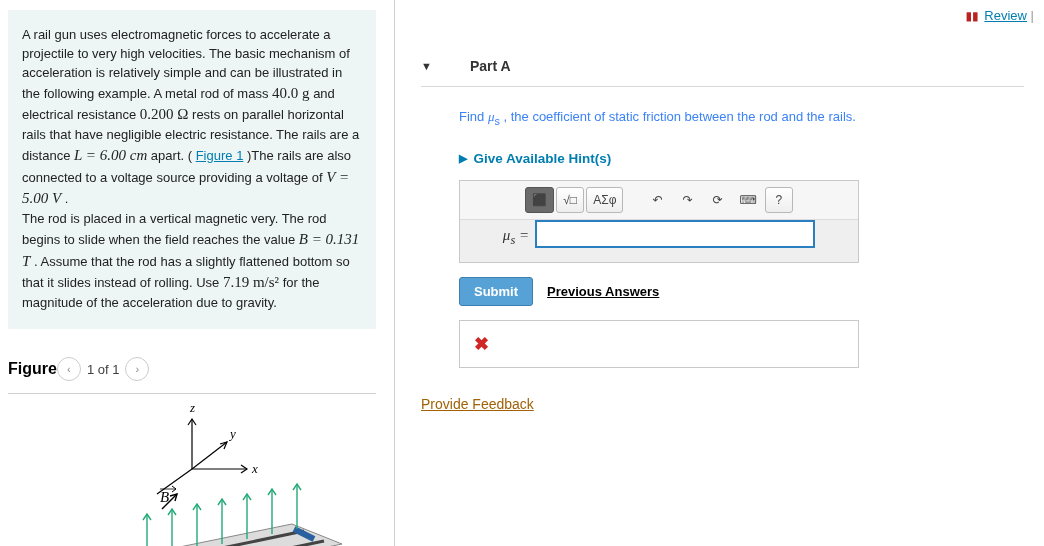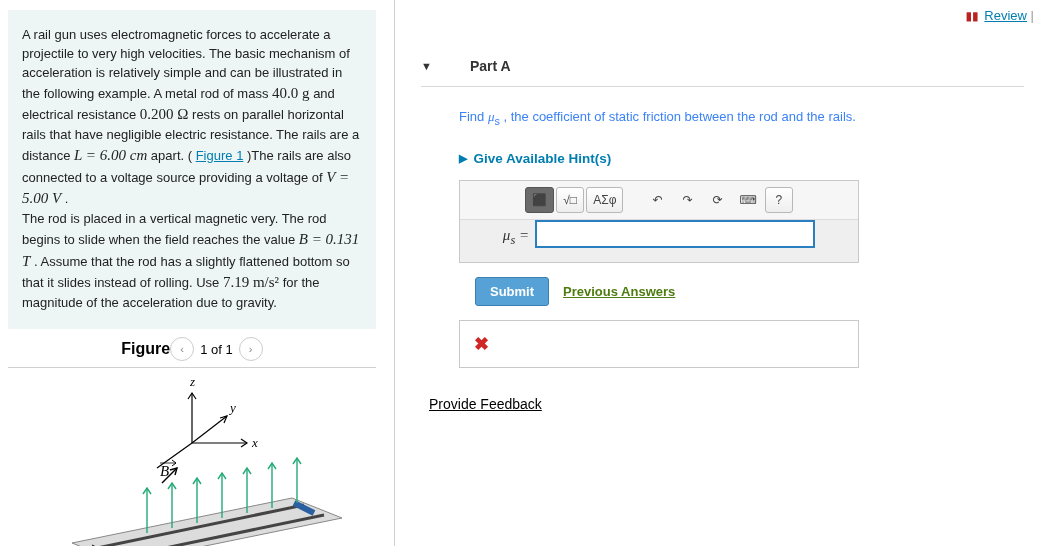--- a/index.html
+++ b/index.html
@@ -28,32 +28,32 @@
     font-size: 13px;
     line-height: 1.45;
     color: #222;
   }
   .problem-box .mi { font-style: italic; font-family: 'Times New Roman', serif; font-size: 15px; }
   .problem-box .mn { font-family: 'Times New Roman', serif; font-size: 15px; }
   .fig-link { color: #007eb1; text-decoration: underline; cursor: pointer; }
   .fig-head {
     display: flex;
     align-items: center;
-    justify-content: center;
-    margin-top: 8px;
-    padding-bottom: 6px;
+    justify-content: flex-start;
+    margin-top: 28px;
+    padding-bottom: 12px;
     border-bottom: 1px solid #d0d0d0;
   }
   .fig-head h3 { margin:0; font-size: 16px; font-weight: bold; color:#000; }
   .nav-btn {
     width: 24px; height:24px; border:1px solid #ccc; border-radius:50%;
     background:#fff; display:inline-flex; align-items:center; justify-content:center;
     font-size:11px; color:#888; cursor:pointer;
   }
-  .fig-counter { font-size:13px; color:#000000; margin:0 6px; }
+  .fig-counter { font-size:13px; color:#404040; margin:0 6px; }
   .fig-area {
     height: 190px;
     display:flex; align-items:center; justify-content:center;
     overflow:hidden;
   }
   .right-col {
     flex: 1;
     padding: 0 20px 0 26px;
     position:relative;
   }
@@ -116,36 +116,36 @@
   .answer-input {
     width: 280px; height:28px;
     border:2px solid #2a7fc0;
     background:#fff; padding:2px 6px;
     font-size:14px;
   }
   .btn-row { margin: 14px 0 0 38px; display:flex; align-items:center; gap:14px; }
   .submit-btn {
     background:#56a2d6; color:#fff; font-weight:bold;
     border:1px solid #3c7fb0; border-radius:3px;
-    padding:6px 14px; font-size:13px; cursor:pointer;margin-left:16px;
-  }
-  .prev-ans { color:#4d7c0f; text-decoration:underline; font-weight:bold; font-size:13px; cursor:pointer; }
+    padding:6px 14px; font-size:13px; cursor:pointer;
+  }
+  .prev-ans { color:#000000; text-decoration:underline; font-weight:bold; font-size:13px; cursor:pointer; }
   .feedback-box {
     margin: 14px 0 0 38px;
     border:1px solid #c9c9c9;
     background:#fff;
     width: 400px;
     padding:12px 14px;
     display:flex; align-items:center; gap:10px;
     font-weight:bold; font-size:13.5px;
   }
   .feedback-box .x { color:#d02626; font-size:18px; }
   .provide-fb {
-    margin: 28px 0 0 8px;
-    color:#000000; text-decoration:underline; font-size:14px;
+    margin: 28px 0 0 0;
+    color:#a16207; text-decoration:underline; font-size:14px;
     cursor:pointer; display:inline-block;
   }
 </style>
 </head>
 <body>
 
 <div class="container">
 
   <div class="left-col">
     <div class="problem-box">

